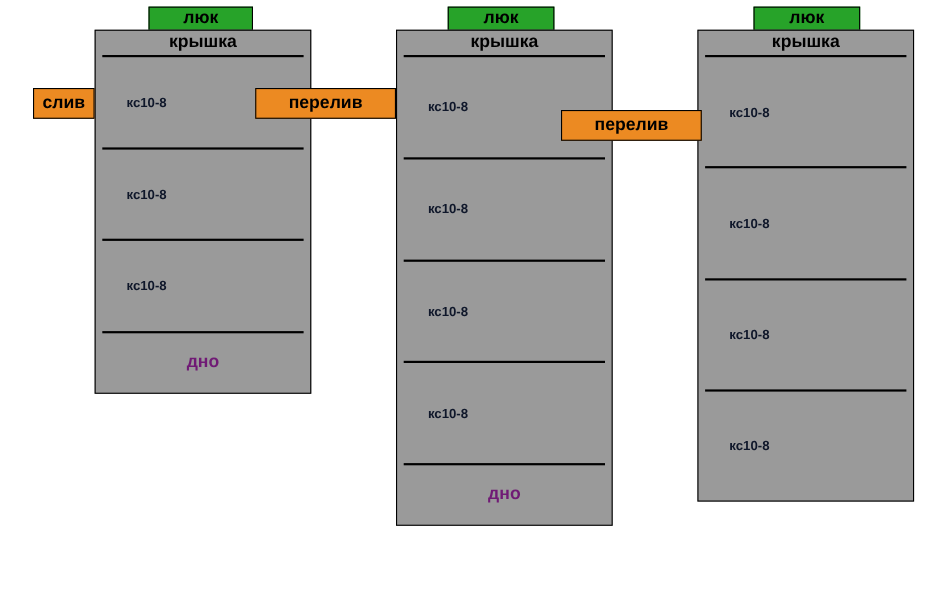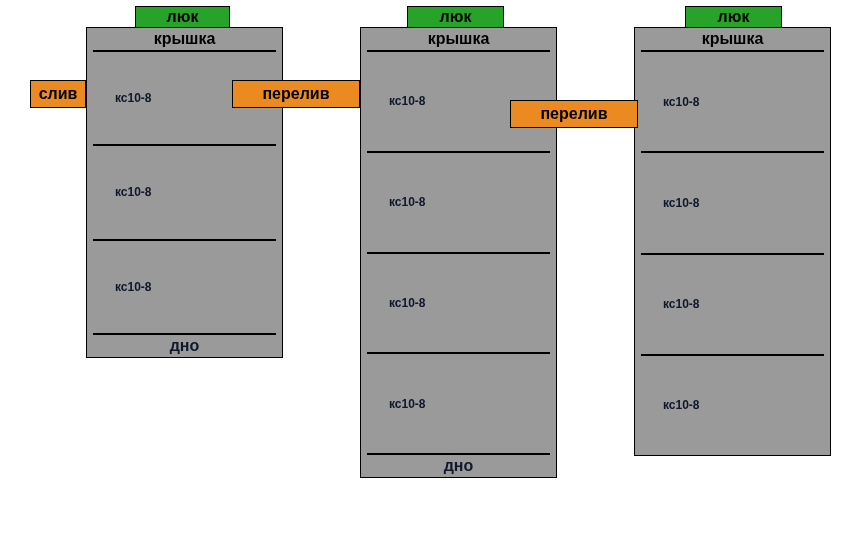--- a/index.html
+++ b/index.html
@@ -53,27 +53,27 @@
     color: #0f172a;
     font-size: 12px;
     font-weight: bold;
     display: flex;
     align-items: center;
     padding-left: 22px;
     margin: 0 6px;
   }
   .bottom {
     height: 22px;
-    color: #0f172a;
+    color: #701a75;
     font-size: 16px;
     font-weight: bold;
     display: flex;
     align-items: center;
     justify-content: center;
-    margin: 0 6px;
+    margin: 16px 6px;
   }
   .connector {
     position: absolute;
     background: #ec8a22;
     border: 1px solid #000;
     color: #000000;
     font-size: 16px;
     font-weight: bold;
     display: flex;
     align-items: center;

